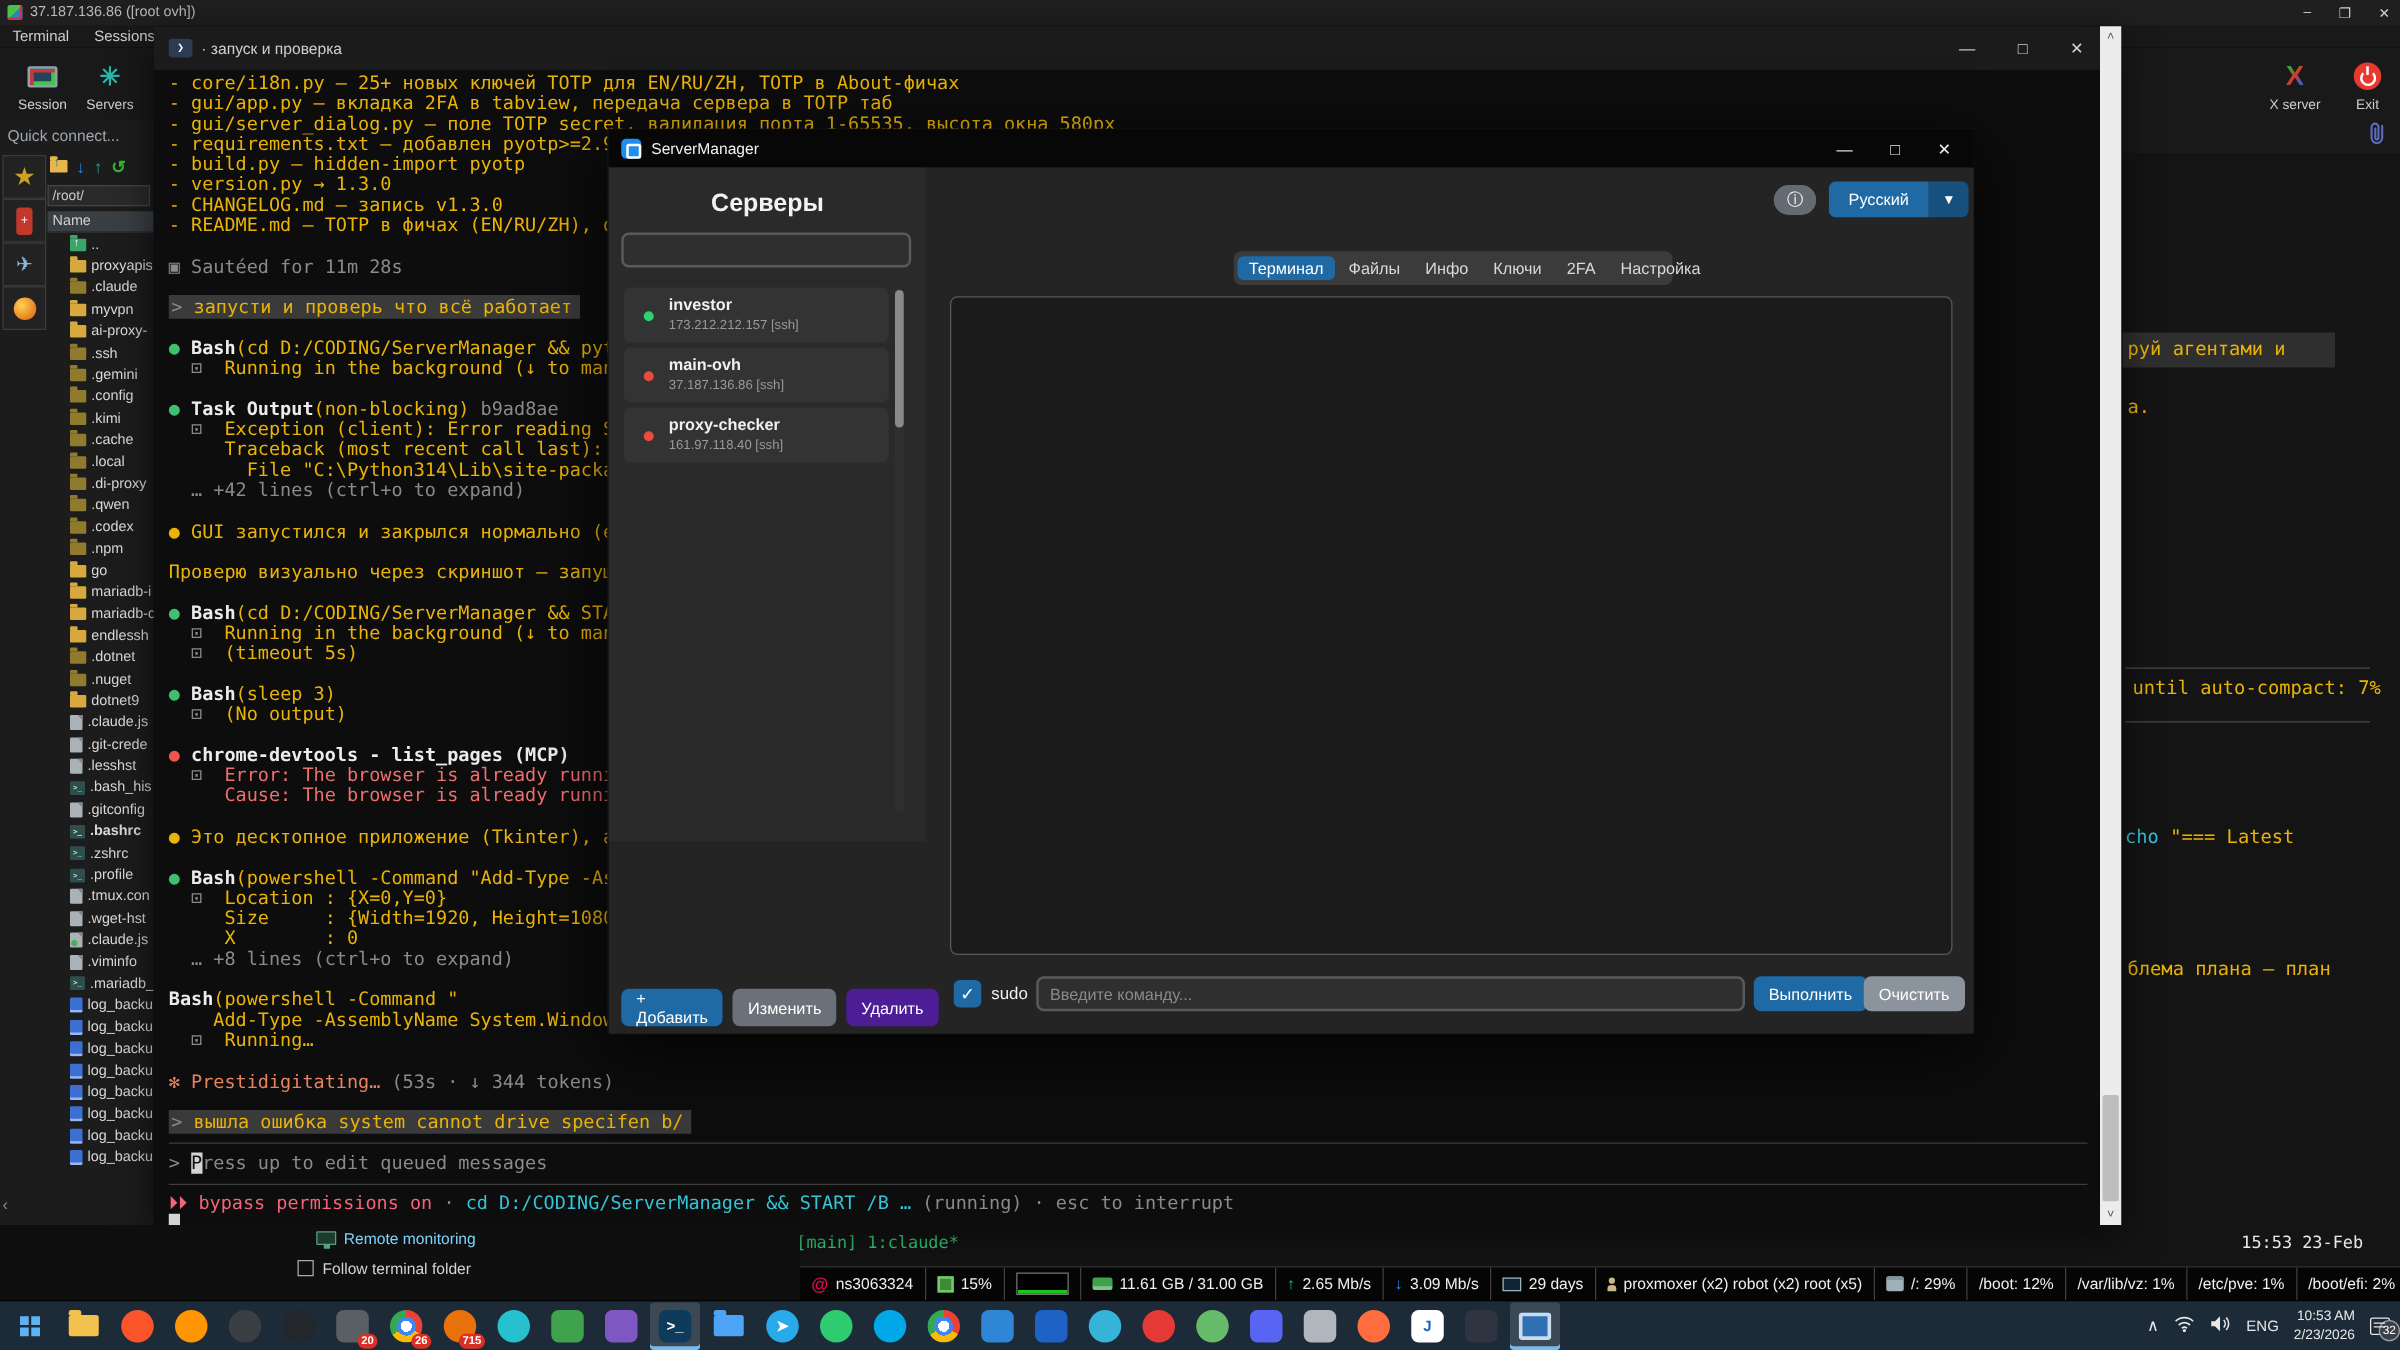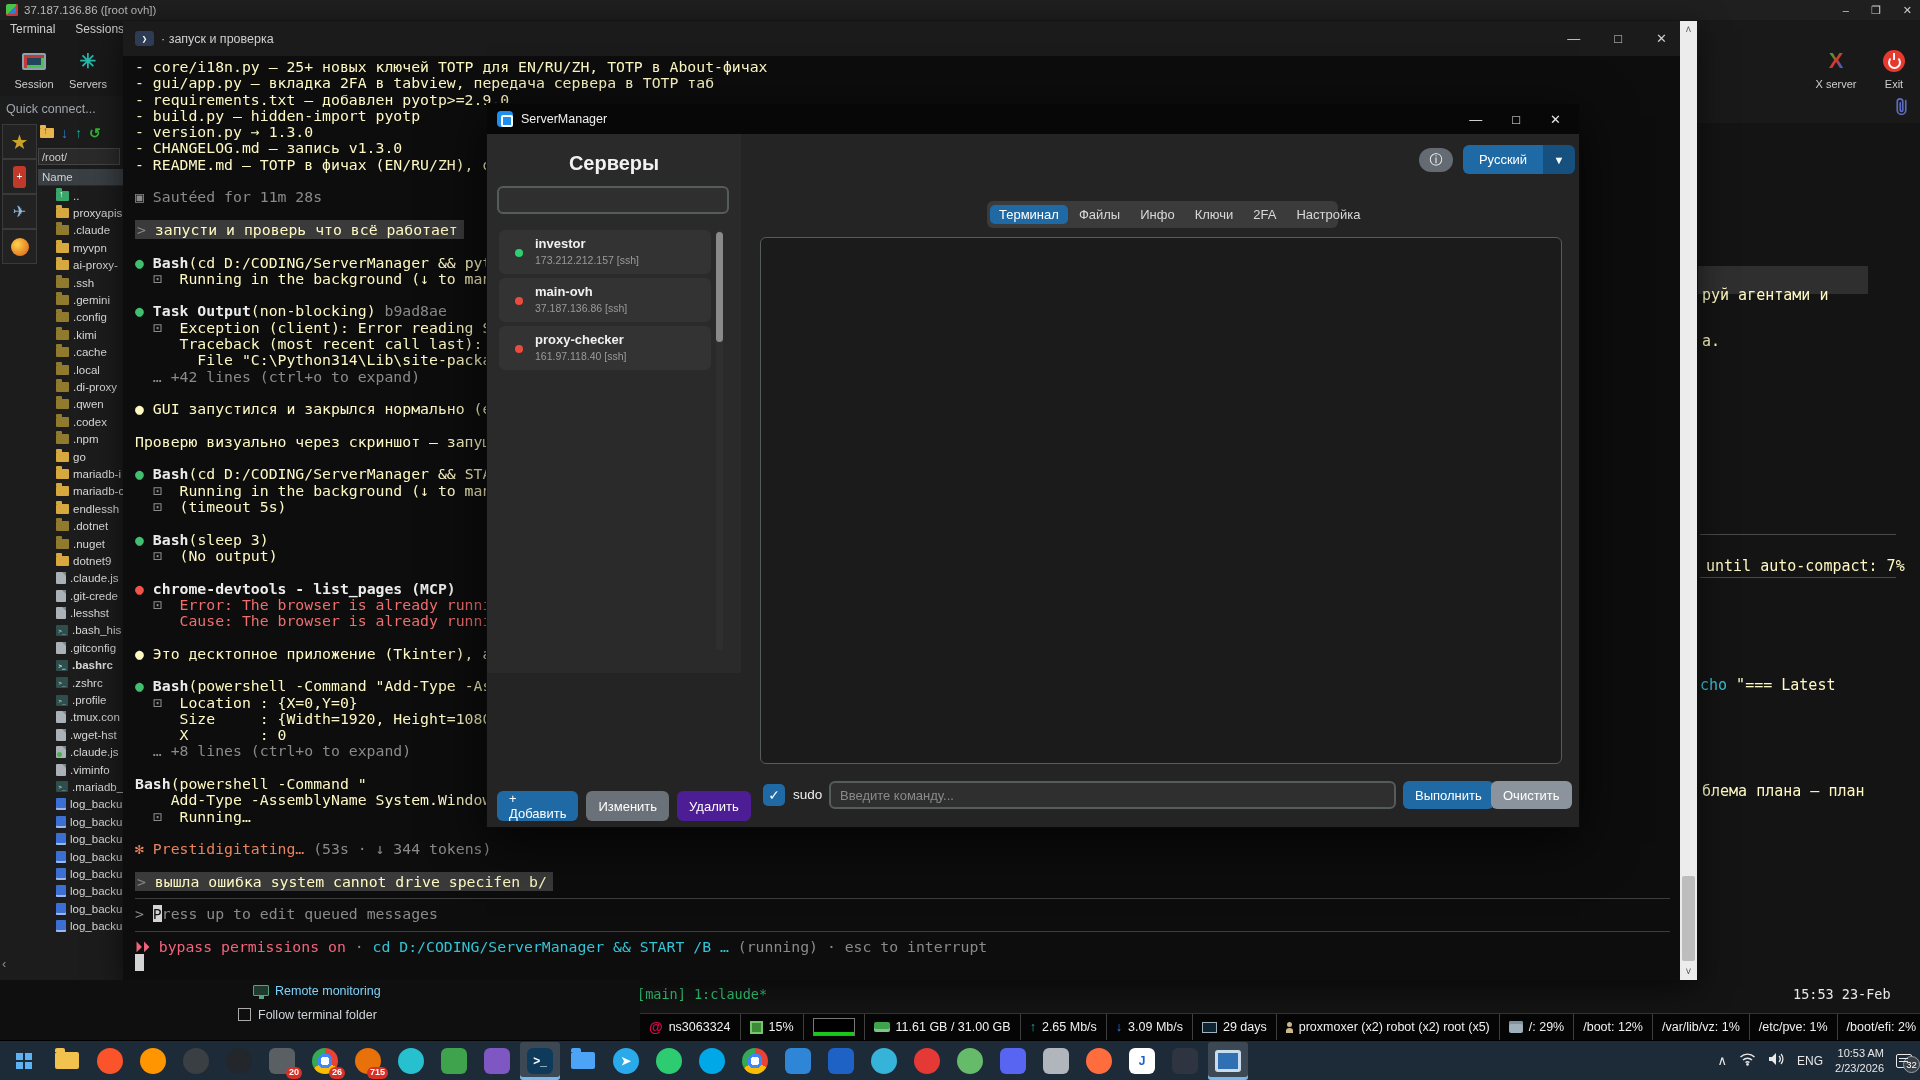--- a/index.html
+++ b/index.html
@@ -60,39 +60,39 @@
   .fi.up::after{content:"↑";position:absolute;left:3px;top:-2px;font-size:9px;color:#fff;font-weight:bold;}
   .fi.file,.fi.filegreen,.fi.log{width:10px;height:12px;background:#aab2b8;}
   .fi.file::after,.fi.filegreen::after{content:"";position:absolute;right:0;top:0;border:2.5px solid #7c858b;border-left-color:transparent;border-bottom-color:transparent;}
   .fi.filegreen::before{content:"";position:absolute;left:1px;bottom:1px;width:5px;height:5px;border-radius:50%;background:#4caf50;}
   .fi.log{background:#3b6fd4;box-shadow:inset 0 -2px 0 rgba(255,255,255,.5);}
   .fi.script{width:12px;height:11px;background:#2e4d4d;color:#cfeedd;font-size:6px;display:flex;align-items:center;justify-content:center;font-family:"DejaVu Sans Mono",monospace;}
   .side-hscroll{position:absolute;left:2px;top:860px;color:#8a8a8a;font-size:13px;}
 
   
   .bg-term{left:123px;top:123px;width:1797px;height:890px;background:#141414;z-index:0;}
-  .frag{position:absolute;font-family:"DejaVu Sans Mono",monospace;font-size:15px;white-space:pre;z-index:1;margin-top:16px;}
+  .frag{position:absolute;font-family:"DejaVu Sans Mono",monospace;font-size:15px;white-space:pre;z-index:1;}
   .frag-hl{position:absolute;background:#2f2f2f;z-index:0;}
   .bg-hr{position:absolute;height:0;border-top:1px solid #4a4a4a;z-index:1;}
   .tmux-left{left:637px;top:986px;color:#35d07a;font-size:13.5px;z-index:1;}
   .tmux-right{left:1793px;top:986px;color:#e8e8e8;font-size:13.5px;z-index:1;}
 
   
   .term-window{left:123px;top:21px;width:1574px;height:959px;background:#0d0d0d;z-index:2;box-shadow:0 8px 30px rgba(0,0,0,.6);}
   .term-titlebar{position:absolute;left:0;top:0;width:100%;height:35px;background:#1b1b1b;display:flex;align-items:center;color:#cfcfcf;font-size:12.5px;}
   .term-tabicon{width:19px;height:15px;background:#2d3b55;border-radius:3px;margin:0 7px 0 12px;color:#fff;
     font-size:9px;display:flex;align-items:center;justify-content:center;font-family:"DejaVu Sans Mono",monospace;}
   .term-ctrls{position:absolute;right:30px;top:0;height:35px;display:flex;gap:34px;align-items:center;color:#cfcfcf;font-size:13px;}
   .term-content{position:absolute;left:0;top:35px;width:1557px;height:924px;overflow:hidden;padding:3px 0 0 12px;
     font-family:"DejaVu Sans Mono",monospace;font-size:14.8px;line-height:16.3px;}
   .tline{white-space:pre;height:16.3px;}
   .tsep{height:16.3px;position:relative;}
   .tsep::after{content:"";position:absolute;left:0;right:10px;top:8px;border-top:1px solid #3d3d3d;}
   .hl{background:#3a3a3a;padding:1px 6px 1px 2px;}
-  .c-fg{color:#fef9c3;} .c-dim{color:#8a8a8a;} .c-grn{color:#3fbf6f;} .c-red{color:#ef6e6e;}
+  .c-fg{color:#eab308;} .c-dim{color:#8a8a8a;} .c-grn{color:#3fbf6f;} .c-red{color:#ef6e6e;}
   .c-redb{color:#f1544c;} .c-cyn{color:#35c3d6;} .c-org{color:#e8835f;} .c-pnk{color:#f2647c;}
   .c-wht{color:#ececec;font-weight:bold;}
   .c-cur{background:#d4d4d4;color:#111;}
   .term-scroll{position:absolute;right:0;top:0;width:17px;height:959px;background:#ececec;color:#555;font-size:10px;}
   .term-scroll .arr{position:absolute;left:0;width:17px;text-align:center;}
   .term-thumb{position:absolute;left:2px;width:13px;background:#bdbdbd;border-radius:2px;}
 
   
   .sm-window{left:486px;top:103px;width:1094px;height:725px;background:#242424;z-index:3;
     box-shadow:0 14px 50px rgba(0,0,0,.75);border:1px solid #0a0a0a;}
@@ -450,20 +450,21 @@
       <span>запуск и проверка</span>
       <div class="term-ctrls">
         <span>—</span>
         <span>□</span>
         <span>✕</span>
       </div>
     </div>
     <div class="term-content" id="term-lines">
         <div class="tline"><span class="c-fg">- core/i18n.py — 25+ новых ключей TOTP для EN/RU/ZH, TOTP в About-фичах</span></div>
         <div class="tline"><span class="c-fg">- gui/app.py — вкладка 2FA в tabview, передача сервера в TOTP таб</span></div>
+        <div class="tline"><span class="c-fg">- gui/server_dialog.py — поле TOTP secret, валидация порта 1-65535, высота окна 580px</span></div>
         <div class="tline"><span class="c-fg">- requirements.txt — добавлен pyotp&gt;=2.9.0</span></div>
         <div class="tline"><span class="c-fg">- build.py — hidden-import pyotp</span></div>
         <div class="tline"><span class="c-fg">- version.py → 1.3.0</span></div>
         <div class="tline"><span class="c-fg">- CHANGELOG.md — запись v1.3.0</span></div>
         <div class="tline"><span class="c-fg">- README.md — TOTP в фичах (EN/RU/ZH), обновлён</span></div>
         <div class="tline"></div>
         <div class="tline"><span class="c-dim">▣ </span><span class="c-dim">Sautéed for 11m 28s</span></div>
         <div class="tline"></div>
         <div class="tline"><span class="hl"><span class="c-dim">&gt; </span><span class="c-fg">запусти и проверь что всё работает</span></span></div>
         <div class="tline"></div>

